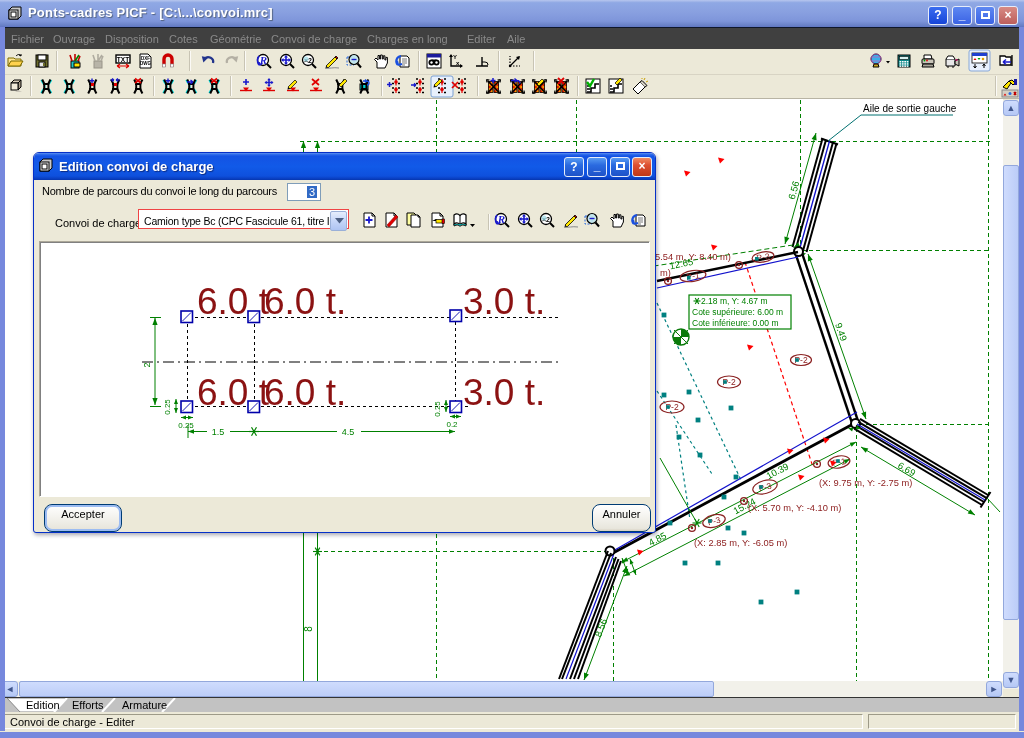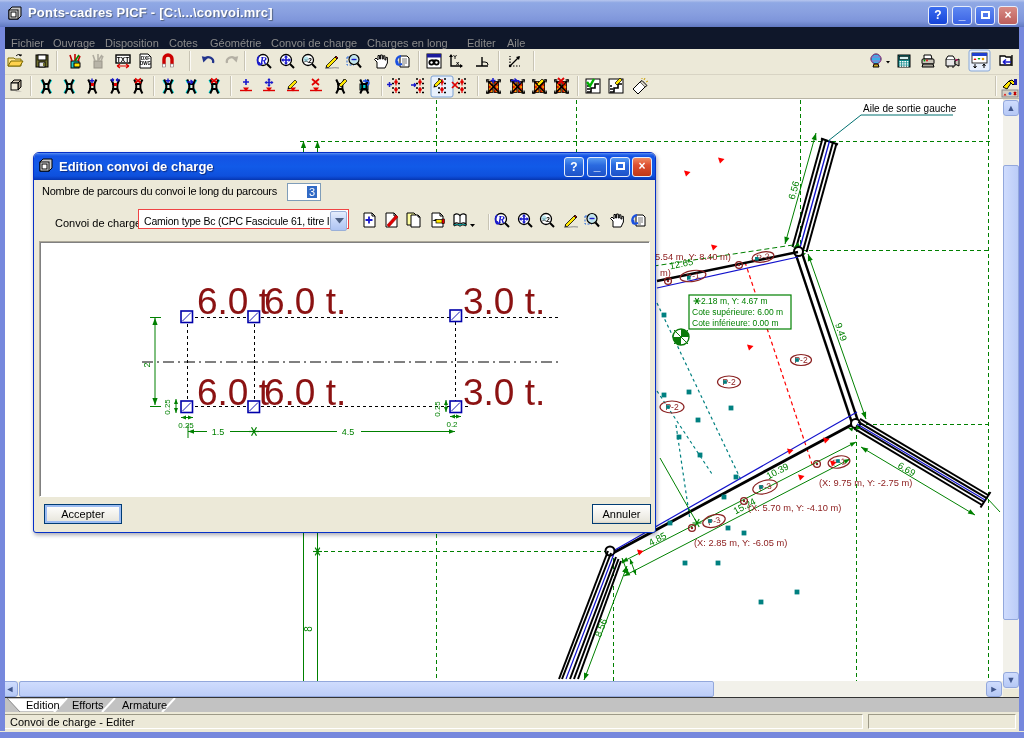--- a/index.html
+++ b/index.html
@@ -2,21 +2,21 @@
 <html><head><meta charset="utf-8"><style>
 *{margin:0;padding:0;box-sizing:border-box}
 body{font-family:"Liberation Sans",sans-serif;width:1024px;height:738px;overflow:hidden}
 #win{position:relative;width:1024px;height:738px;background:#ECE9D8;overflow:hidden}
 .abs{position:absolute}
 
 #title{left:0;top:0;width:1024px;height:27px;background:linear-gradient(180deg,#b7c6ee 0%,#8fa8e4 10%,#89a0e0 45%,#7e95da 78%,#6a82c8 93%,#6076c2 100%);}
 #title .txt{position:absolute;left:28px;top:5px;color:#fff;font-size:13px;font-weight:bold;text-shadow:1px 1px 1px #51617f;letter-spacing:0.2px}
 .tbtn{position:absolute;top:6px;width:20px;height:19px;border-radius:3px;border:1px solid #e6ecfa;color:#fff;font-size:12px;font-weight:bold;text-align:center;line-height:17px}
 
-#menu{left:0;top:27px;width:1024px;height:22px;background:#0f172a;border-top:5px solid #0f172a;color:#8a8a8a;font-size:11px}
+#menu{left:0;top:27px;width:1024px;height:22px;background:#404040;border-top:1px solid #0f172a;color:#8a8a8a;font-size:11px}
 #menu span{position:absolute;top:5px}
 
 #tb1{left:0;top:49px;width:1024px;height:26px;background:#ECE9D8;border-bottom:1px solid #d8d4c4}
 #tb2{left:0;top:75px;width:1024px;height:24px;background:#ECE9D8;border-bottom:1px solid #b8b4a4}
 
 #canvas{left:5px;top:99px;width:998px;height:582px;background:#fff}
 
 .sb{background:#f2f1ea}
 .sbtn{position:absolute;width:16px;height:16px;background:linear-gradient(180deg,#cfdcfd,#b5c8f5);border:1px solid #93a8dc;border-radius:3px;color:#40568c;font-size:9px;text-align:center;line-height:14px;font-weight:bold}
 .sthumb{position:absolute;background:linear-gradient(90deg,#cfdcfd,#bccdf8);border:1px solid #93a8dc;border-radius:2px}
@@ -28,21 +28,21 @@
 .panel{position:absolute;top:2px;height:15px;border:1px solid;border-color:#9d9a88 #fff #fff #9d9a88;font-size:11px;color:#000;padding:1px 6px 12px 6px}
 
 .frame{background:#7688dd}
 
 #dlg{left:33px;top:152px;width:623px;height:381px;background:#ECE9D8;border:1px solid #0530c8;border-radius:6px 6px 3px 3px;box-shadow:1px 2px 4px rgba(0,0,30,.35)}
 #dtitle{position:absolute;left:0;top:0;width:621px;height:27px;border-radius:5px 5px 0 0;background:linear-gradient(180deg,#5e90ef 0%,#2a68ea 6%,#1453e4 12%,#115ae8 50%,#0e50dd 85%,#0a40c4 94%,#0636ae 100%)}
 #dtitle .txt{position:absolute;left:25px;top:6px;color:#fff;font-size:13px;font-weight:bold;text-shadow:1px 1px 1px #0b2a80}
 #dbody{position:absolute;left:3px;top:27px;width:617px;height:351px;background:#ECE9D8}
 .dlbl{position:absolute;font-size:11px;color:#000}
 #dpanel{position:absolute;left:2px;top:61px;width:611px;height:256px;background:#fff;border:1px solid #aca899;border-right-color:#fff;border-bottom-color:#fff;box-shadow:inset 1px 1px 0 #808080}
-.xpbtn{position:absolute;height:20px;border:1px solid #003C74;border-radius:0;background:linear-gradient(180deg,#ffffff,#f4f3ee 45%,#e8e6dd 90%,#d8d0c0);font-size:11px;color:#000;text-align:center;line-height:18px}
+.xpbtn{position:absolute;height:28px;border:1px solid #003C74;border-radius:8px;background:linear-gradient(180deg,#ffffff,#f4f3ee 45%,#e8e6dd 90%,#d8d0c0);font-size:11px;color:#000;text-align:center;line-height:18px}
 </style></head>
 <body>
 <div id="win">
 
   <div id="title" class="abs">
     <svg class="abs" style="left:7px;top:5px" width="17" height="17" viewBox="0 0 17 17">
         <path d="M2,5 L5,2 H14 V11 L11,14 H2 Z" fill="#c8c8c8" stroke="#000"></path>
         <rect x="2" y="5" width="9" height="9" fill="#e8e8e8" stroke="#000"></rect>
         <rect x="4" y="7" width="5" height="5" fill="#fff" stroke="#000"></rect>
         <path d="M11,14 L14,11" stroke="#000"></path>

